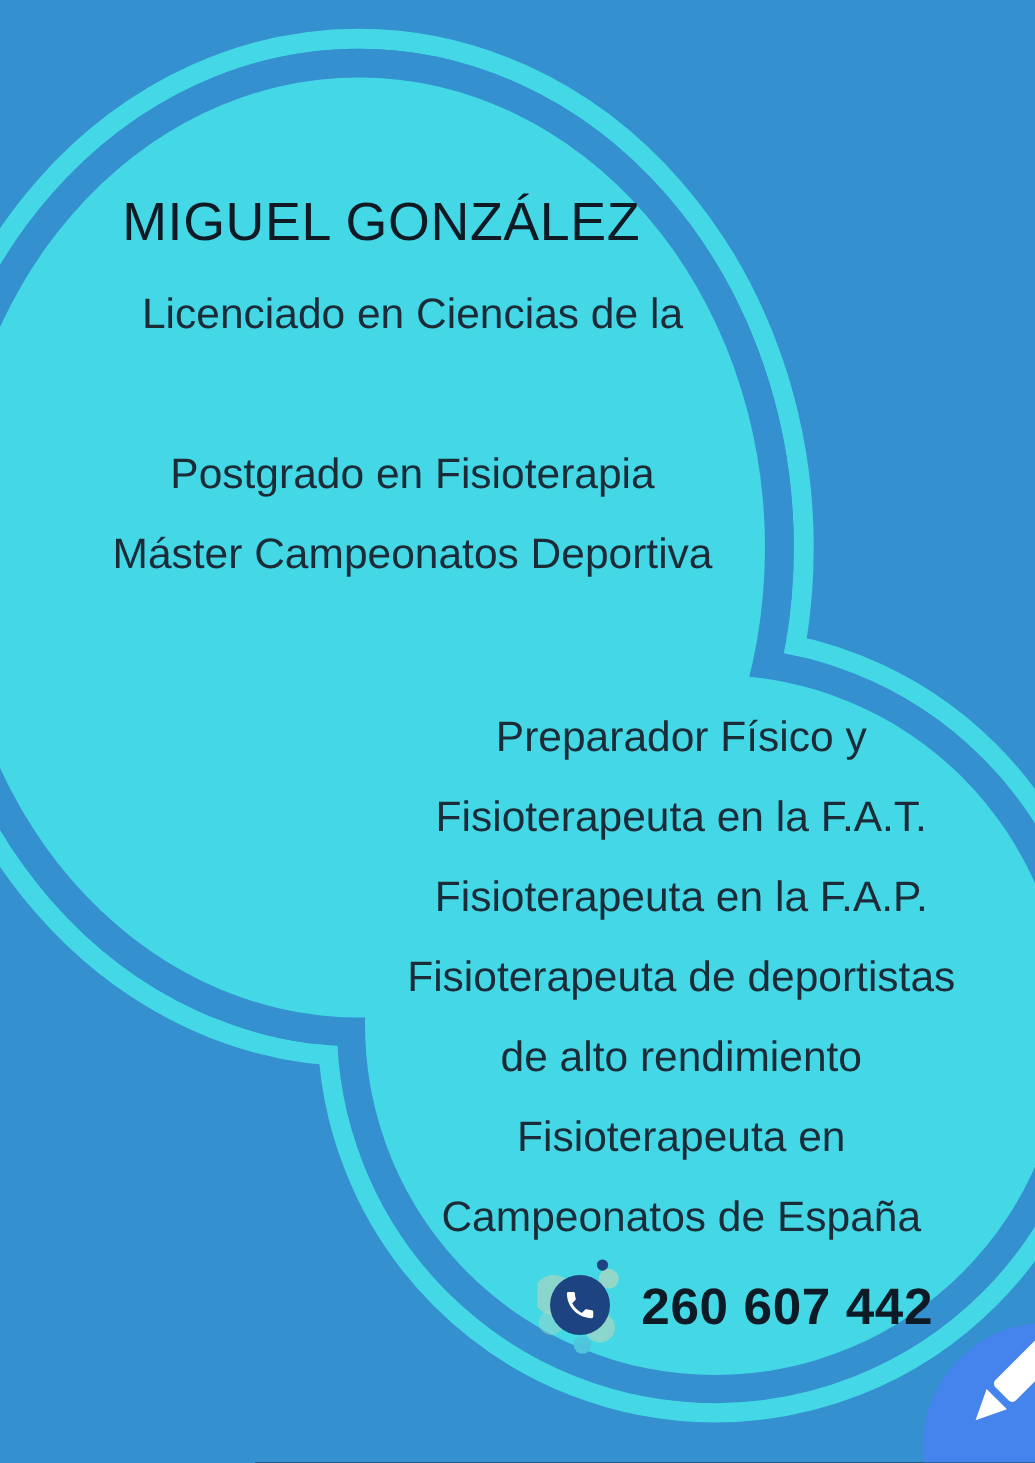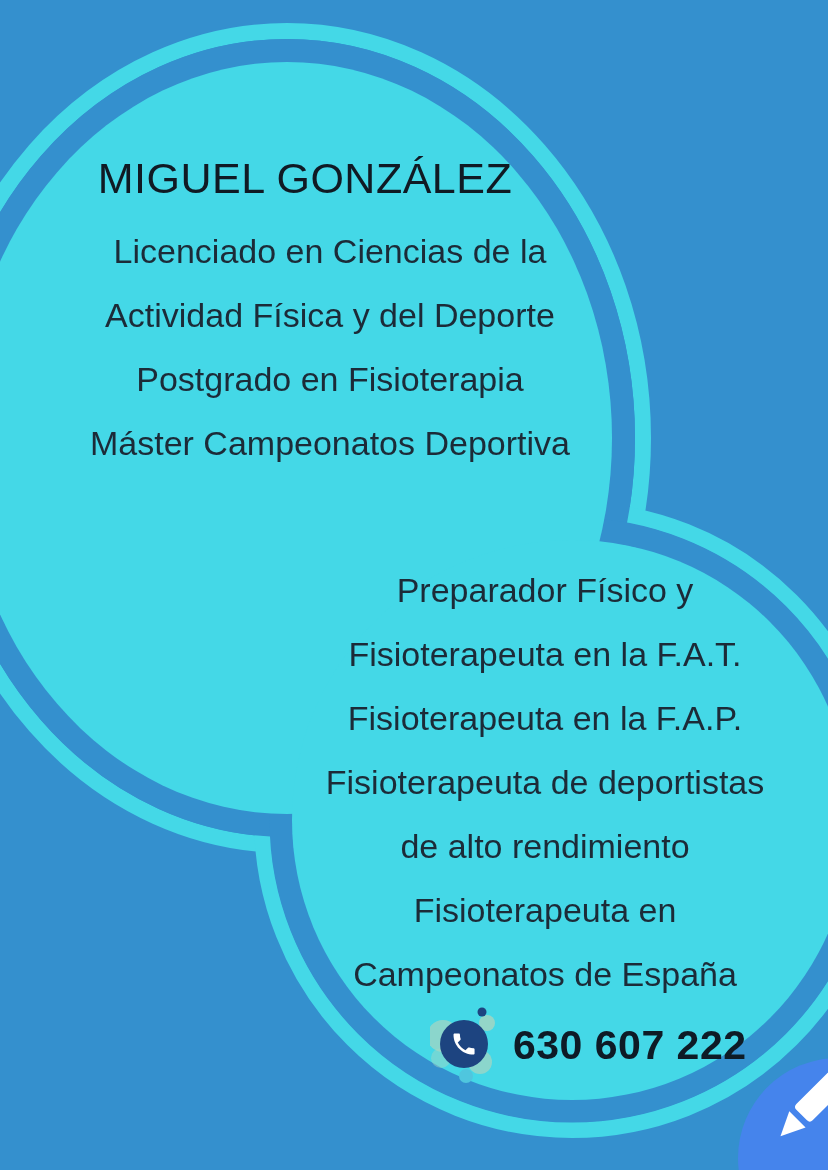--- a/index.html
+++ b/index.html
@@ -57,21 +57,20 @@
       <circle cx="838" cy="1158" r="100" fill="#4584EC"></circle>
       <g transform="translate(790,1126) rotate(-45)">
         <rect x="16" y="-11" width="130" height="23" rx="4" fill="#FFFFFF"></rect>
         <path d="M10,-11 L-14,0.5 L10,12 Z" fill="#FFFFFF"></path>
       </g>
     </g>
   </svg>
 
   <div class="txt title">MIGUEL GONZÁLEZ</div>
   <div class="txt tline" style="top:229px">Licenciado en Ciencias de la</div>
-  <div class="txt tline" style="top:293px">Actividad Física y del Deporte</div>
   <div class="txt tline" style="top:357px">Postgrado en Fisioterapia</div>
   <div class="txt tline" style="top:421px">Máster Campeonatos Deportiva</div>
 
   <div class="txt bline" style="top:568px">Preparador Físico y</div>
   <div class="txt bline" style="top:632px">Fisioterapeuta en la F.A.T.</div>
   <div class="txt bline" style="top:696px">Fisioterapeuta en la F.A.P.</div>
   <div class="txt bline" style="top:760px">Fisioterapeuta de deportistas</div>
   <div class="txt bline" style="top:824px">de alto rendimiento</div>
   <div class="txt bline" style="top:888px">Fisioterapeuta en</div>
   <div class="txt bline" style="top:952px">Campeonatos de España</div>
@@ -79,15 +78,15 @@
   <svg class="phone-icon-svg" viewBox="0 0 76 84" xmlns="http://www.w3.org/2000/svg">
     <circle cx="13" cy="30" r="16" opacity="0.7" fill="#A9D6C0"></circle>
     <circle cx="57" cy="17" r="8" opacity="0.8" fill="#A9D6C0"></circle>
     <circle cx="50" cy="56" r="12" opacity="0.7" fill="#A9D6C0"></circle>
     <circle cx="11" cy="52" r="10" opacity="0.45" fill="#A9D6C0"></circle>
     <circle cx="36" cy="70" r="7" fill="#4FC6DE"></circle>
     <circle cx="52" cy="6" r="4.5" fill="#1D4480"></circle>
     <circle cx="34" cy="38" r="24" fill="#1D4480"></circle>
     <path transform="translate(20,24) scale(1.17)" d="M6.62 10.79c1.44 2.83 3.76 5.14 6.59 6.59l2.2-2.2c.27-.27.67-.36 1.02-.24 1.12.37 2.33.57 3.57.57.55 0 1 .45 1 1V20c0 .55-.45 1-1 1-9.39 0-17-7.61-17-17 0-.55.45-1 1-1h3.5c.55 0 1 .45 1 1 0 1.25.2 2.45.57 3.57.11.35.03.74-.24 1.02l-2.21 2.2z" fill="#FFFFFF"></path>
   </svg>
-  <div class="txt phone-number">630 607 222</div>
+  <div class="txt phone-number">260 607 442</div>
 
 </div>
 
 </body></html>

